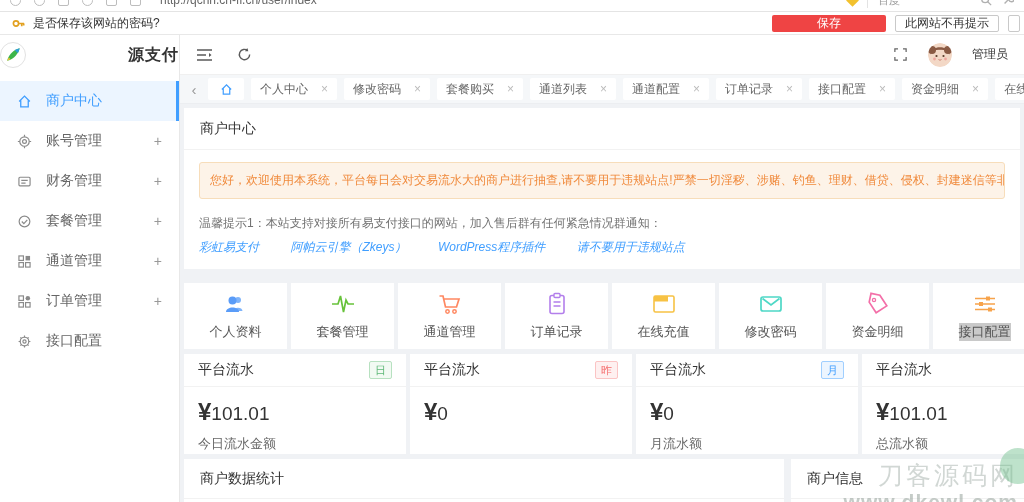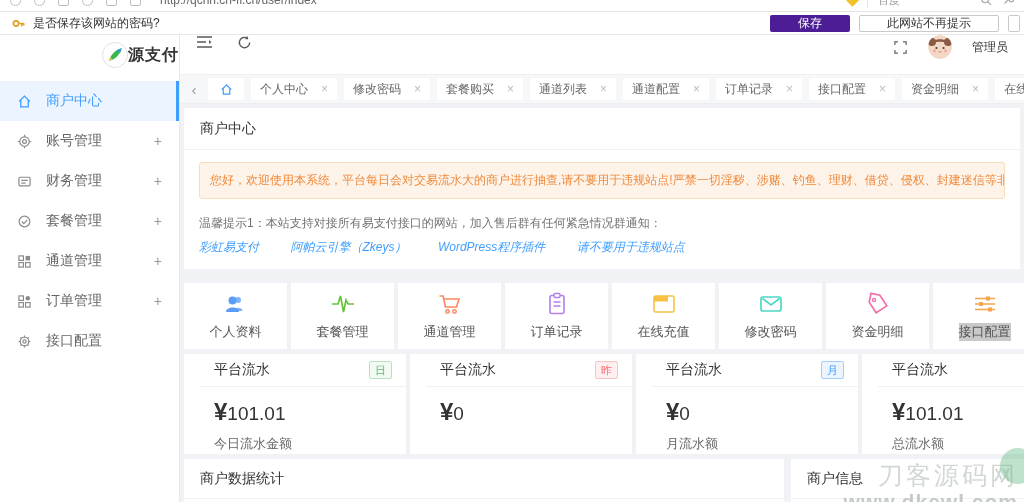--- a/index.html
+++ b/index.html
@@ -14,39 +14,39 @@
   .url-text { font-size:12px; color:#666; margin-left:6px; white-space:nowrap; }
   .brow-right { margin-left:auto; display:flex; align-items:center; gap:10px; }
   .diamond { width:9px; height:9px; background:#f2c12e; transform:rotate(45deg); }
   .engine { font-size:11px; color:#999; padding-right:70px; border-left:1px solid #e3e3e3; padding-left:10px; }
   .mag { width:12px; height:12px; }
 
   
   .pw-bar { height:23px; background:#fff; border-bottom:1px solid #e8e8e8; display:flex; align-items:center; padding:0 12px; }
   .pw-msg { font-size:12px; color:#333; margin-left:8px; }
   .pw-right { margin-left:auto; display:flex; align-items:center; gap:9px; }
-  .btn-save { background:#4c1d95; color:#fff; border:none; font-size:12px; height:17px; line-height:15px; padding:0 28px; border-radius:2px; cursor:pointer;text-align:center; }
-  .btn-dismiss { background:#fff; color:#333; border:1px solid #c9c9c9; font-size:12px; height:17px; line-height:15px; padding:0 27px; border-radius:2px; cursor:pointer; }
+  .btn-save { background:#ef4444; color:#fff; border:none; font-size:12px; height:17px; line-height:15px; padding:0 45px; border-radius:2px; cursor:pointer;text-align:center; }
+  .btn-dismiss { background:#fff; color:#333; border:1px solid #c9c9c9; font-size:12px; height:17px; line-height:15px; padding:0 9px; border-radius:2px; cursor:pointer; }
   .pw-extra { width:12px; height:17px; border:1px solid #c9c9c9; border-radius:2px; margin-right:-8px; }
 
   
   .app { display:flex; height:467px; }
   .sidebar { width:180px; background:#fff; border-right:1px solid #e8e8e8; flex-shrink:0; }
-  .logo-row { height:40px; display:flex; align-items:center; justify-content:flex-end; }
+  .logo-row { height:40px; display:flex; align-items:center; justify-content:space-between; }
   .logo-badge { width:26px; height:26px; border-radius:50%; border:1px solid #e2e2e2; display:flex; align-items:center; justify-content:center; }
   .logo-text { font-size:16px; color:#333; font-weight:bold; letter-spacing:1px; }
   .menu { padding-top:6px; }
   .menu-item { height:40px; display:flex; align-items:center; padding:0 17px; font-size:14px; color:#666; position:relative; cursor:pointer; }
   .mi-icon { width:18px; margin-right:11px; display:flex; align-items:center; }
   .mi-plus { margin-left:auto; color:#999; font-size:14px; }
   .menu-item.active { color:#409eff; background:#ecf5ff; }
   .menu-item.active::after { content:""; position:absolute; right:0; top:0; width:3px; height:100%; background:#409eff; }
 
   .main { flex:1; min-width:0; display:flex; flex-direction:column; }
-  .main-header { height:40px; background:#fff; border-bottom:1px solid #f0f0f0; display:flex; align-items:flex-start; padding:0 16px; gap:24px; overflow:hidden; }
+  .main-header { height:40px; background:#fff; border-bottom:1px solid #f0f0f0; display:flex; align-items:center; padding:0 16px; gap:24px; overflow:hidden; }
   .mh-right { margin-left:auto; display:flex; align-items:center; gap:20px; white-space:nowrap; }
   .avatar { width:24px; height:24px; border-radius:50%; overflow:hidden; flex-shrink:0; }
   .user-name { font-size:12px; color:#333; }
 
   
   .tabbar { height:29px; background:#f5f7f9; border-bottom:1px solid #eceef1; display:flex; align-items:center; padding:0 7px; gap:7px; overflow:hidden; }
   .tab-back { color:#999; font-size:15px; width:14px; text-align:center; cursor:pointer; flex-shrink:0; }
   .tab-home { background:#fff; width:36px; height:22px; border-radius:2px; display:flex; align-items:center; justify-content:center; cursor:pointer; flex-shrink:0; }
   .tab { background:#fff; height:22px; border-radius:2px; display:flex; align-items:center; gap:13px; padding:0 9px; font-size:12px; color:#666; cursor:pointer; flex-shrink:0; white-space:nowrap; }
   .tab-x { color:#bbb; font-size:12px; line-height:1; }
@@ -60,21 +60,21 @@
   .tip { font-size:12px; color:#737373; line-height:22px; }
   .links { margin-top:3px; }
   .links a { color:#409eff; font-size:12px; text-decoration:none; margin-right:27px; cursor:pointer;font-style:italic; }
 
   .grid-row { display:flex; gap:4px; margin-bottom:5px; }
   .shortcut { width:103px; height:66px; background:#fff; display:flex; flex-direction:column; align-items:center; justify-content:center; gap:6px; flex-shrink:0; cursor:pointer; }
   .shortcut-label { font-size:13px; color:#555; }
   .shortcut-label.sel { background:#c9c9c9; }
 
   .stat-row { display:flex; gap:4px; margin-bottom:5px; }
-  .stat-card { width:222px; height:100px; background:#fff; flex-shrink:0;padding-left:16px; }
+  .stat-card { width:222px; height:100px; background:#fff; flex-shrink:0; }
   .stat-head { height:33px; display:flex; align-items:center; justify-content:space-between; padding:0 14px; border-bottom:1px solid #f2f2f2; }
   .stat-title { font-size:14px; color:#333; }
   .badge { font-size:11px; padding:1px 5px; border-radius:2px; border:1px solid; line-height:1.3; }
   .badge:empty { display:none; }
   .b-day   { color:#5fb878; border-color:#b7e1c0; background:#f2faf3; }
   .b-yest  { color:#f56c6c; border-color:#fbc4c4; background:#fef0f0; }
   .b-month { color:#409eff; border-color:#a0cfff; background:#ecf5ff; }
   .stat-value { font-size:19px; color:#333; padding:11px 14px 0; }
   .stat-value::first-letter { font-size:24px; font-weight:bold; }
   .stat-label { font-size:13px; color:#666; padding:9px 14px; }

